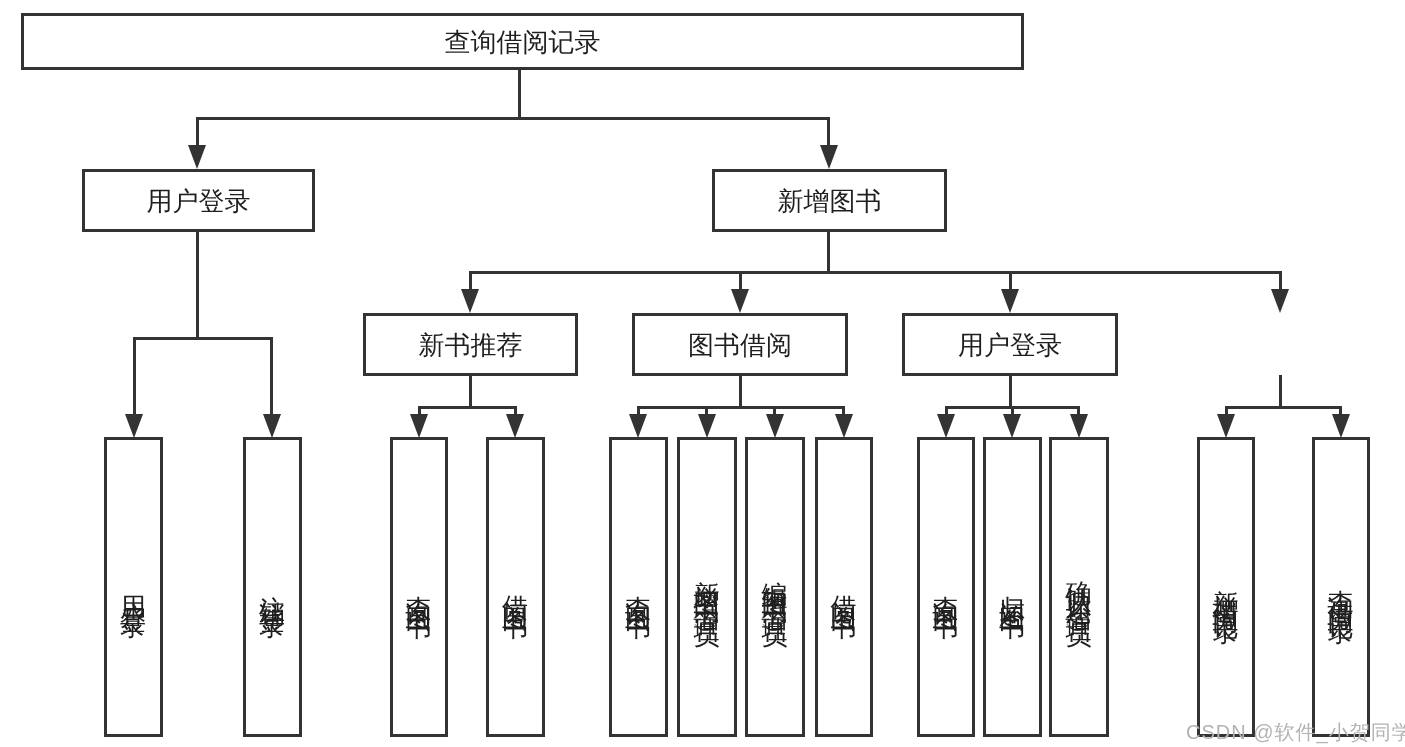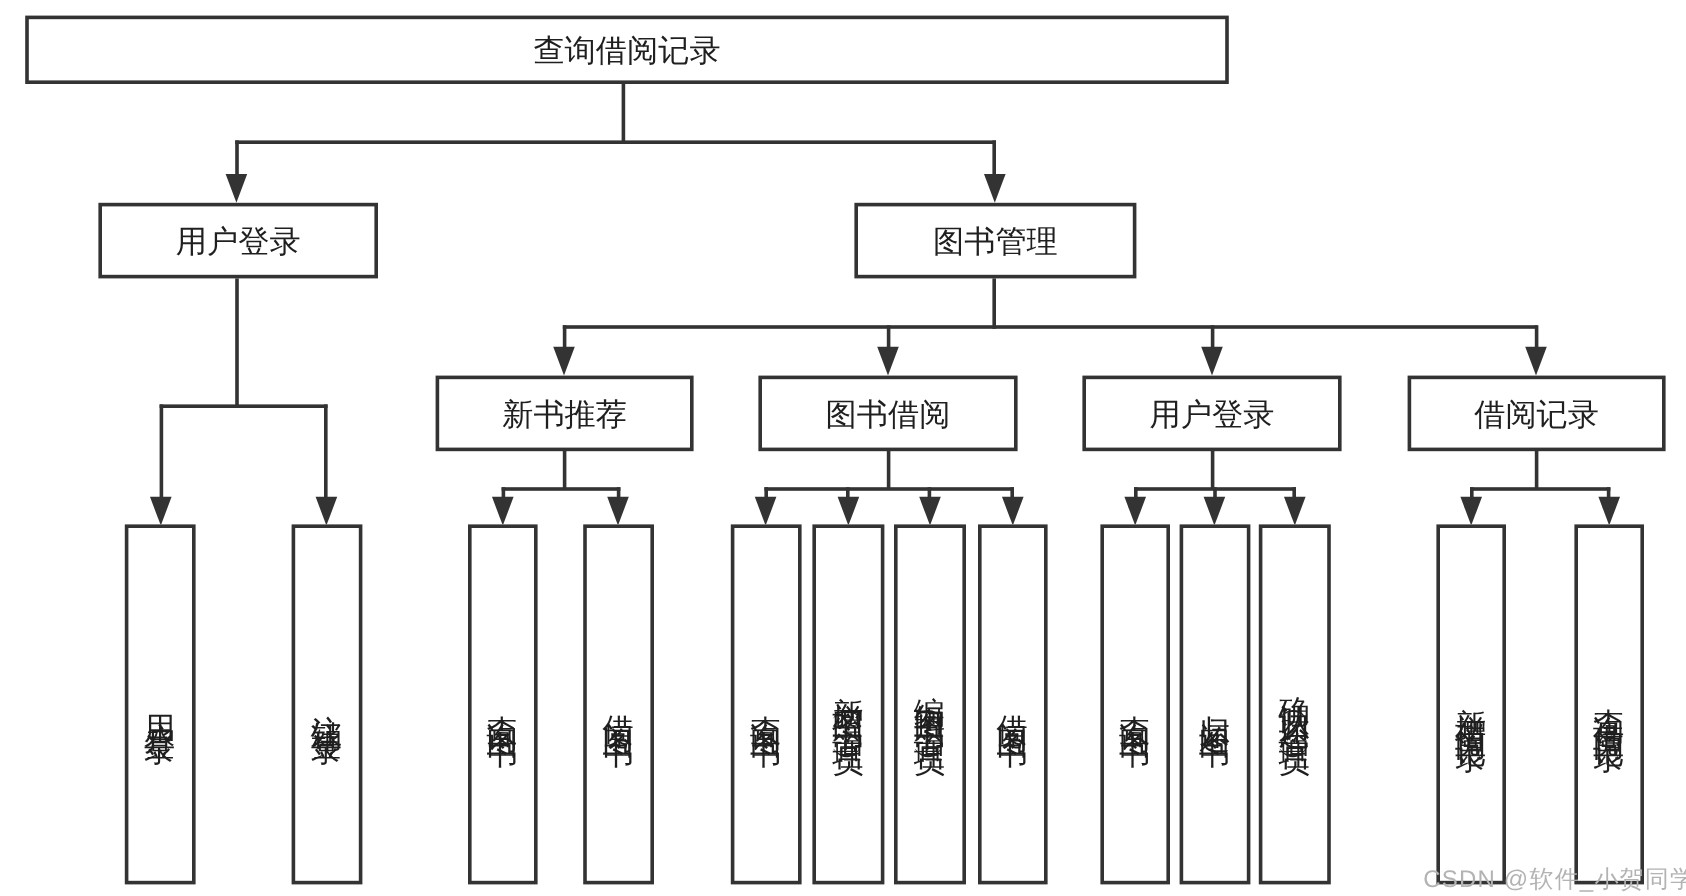--- a/index.html
+++ b/index.html
@@ -43,21 +43,21 @@
   <div class="hline" style="left:196px;top:117px;width:634px"></div>
   <div class="vline" style="left:196px;top:117px;height:31px"></div>
   <div class="arrow" style="left:188px;top:145px"></div>
   <div class="vline" style="left:827px;top:117px;height:31px"></div>
   <div class="arrow" style="left:820px;top:145px"></div>
 
   <div class="box" style="left:82px;top:169px;width:233px;height:63px">
     <span>用户登录</span>
   </div>
   <div class="box" style="left:712px;top:169px;width:235px;height:63px">
-    <span>图书管理</span>
+    <span>新增图书</span>
   </div>
 
   <div class="vline" style="left:196px;top:232px;height:107px"></div>
   <div class="hline" style="left:133px;top:337px;width:140px"></div>
   <div class="vline" style="left:133px;top:337px;height:79px"></div>
   <div class="arrow" style="left:125px;top:414px"></div>
   <div class="vline" style="left:270px;top:337px;height:79px"></div>
   <div class="arrow" style="left:263px;top:414px"></div>
 
   <div class="vline" style="left:827px;top:232px;height:42px"></div>
@@ -72,23 +72,20 @@
   <div class="arrow" style="left:1271px;top:289px"></div>
 
   <div class="box" style="left:363px;top:313px;width:215px;height:63px">
     <span>新书推荐</span>
   </div>
   <div class="box" style="left:632px;top:313px;width:216px;height:63px">
     <span>图书借阅</span>
   </div>
   <div class="box" style="left:902px;top:313px;width:216px;height:63px">
     <span>用户登录</span>
-  </div>
-  <div class="box" style="left:1173px;top:313px;width:215px;height:63px">
-    <span>借阅记录</span>
   </div>
 
   <div class="vline" style="left:469px;top:375px;height:33px"></div>
   <div class="hline" style="left:418px;top:406px;width:99px"></div>
   <div class="vline" style="left:418px;top:406px;height:10px"></div>
   <div class="arrow" style="left:410px;top:414px"></div>
   <div class="vline" style="left:514px;top:406px;height:10px"></div>
   <div class="arrow" style="left:506px;top:414px"></div>
 
   <div class="vline" style="left:739px;top:375px;height:33px"></div>

